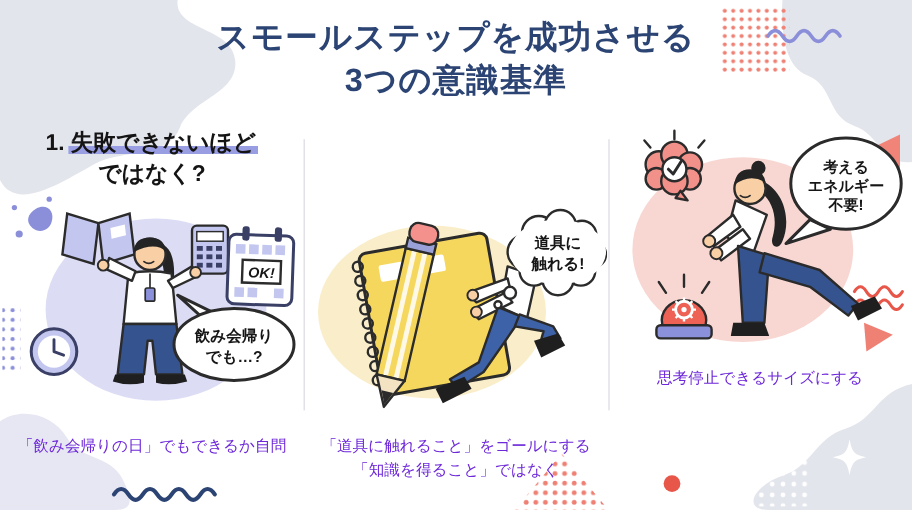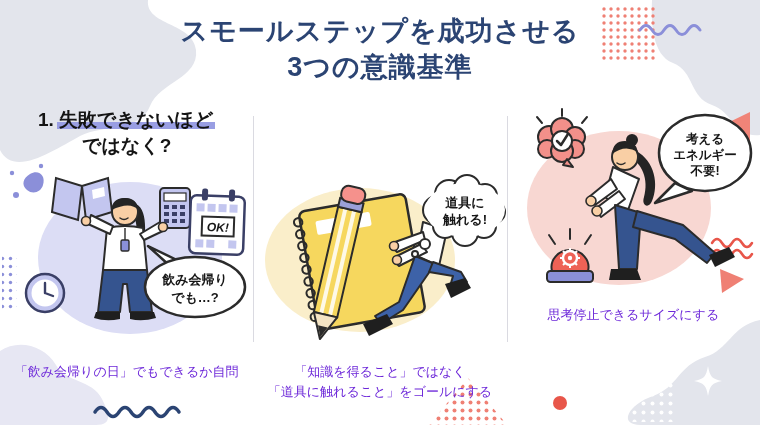--- a/index.html
+++ b/index.html
@@ -241,22 +241,22 @@
           </g>
           <ellipse cx="212" cy="50" rx="40" ry="27" fill="#ffffff"></ellipse>
           <circle cx="172" cy="84" r="5" fill="#ffffff" stroke="#2b2b2b" stroke-width="2"></circle>
           <circle cx="162" cy="94" r="3" fill="#ffffff" stroke="#2b2b2b" stroke-width="2"></circle>
           <text x="212" y="47" class="bub">道具に</text>
           <text x="212" y="64" class="bub">触れる!</text>
         </g>
       </svg>
 
       <div class="caption">
+        <div>「道具に触れること」をゴールにする</div>
         <div>「知識を得ること」ではなく</div>
-        <div>「道具に触れること」をゴールにする</div>
       </div>
     </div>
 
     <div class="col">
 
       <svg class="illu" width="253" height="185" viewBox="0 0 253 185">
         <ellipse cx="112" cy="105" rx="92" ry="77" fill="#f8d7d2"></ellipse>
         <g>
           <g fill="#f2908a" stroke="#2b2b2b" stroke-width="2">
             <circle cx="42" cy="34" r="11"></circle>

